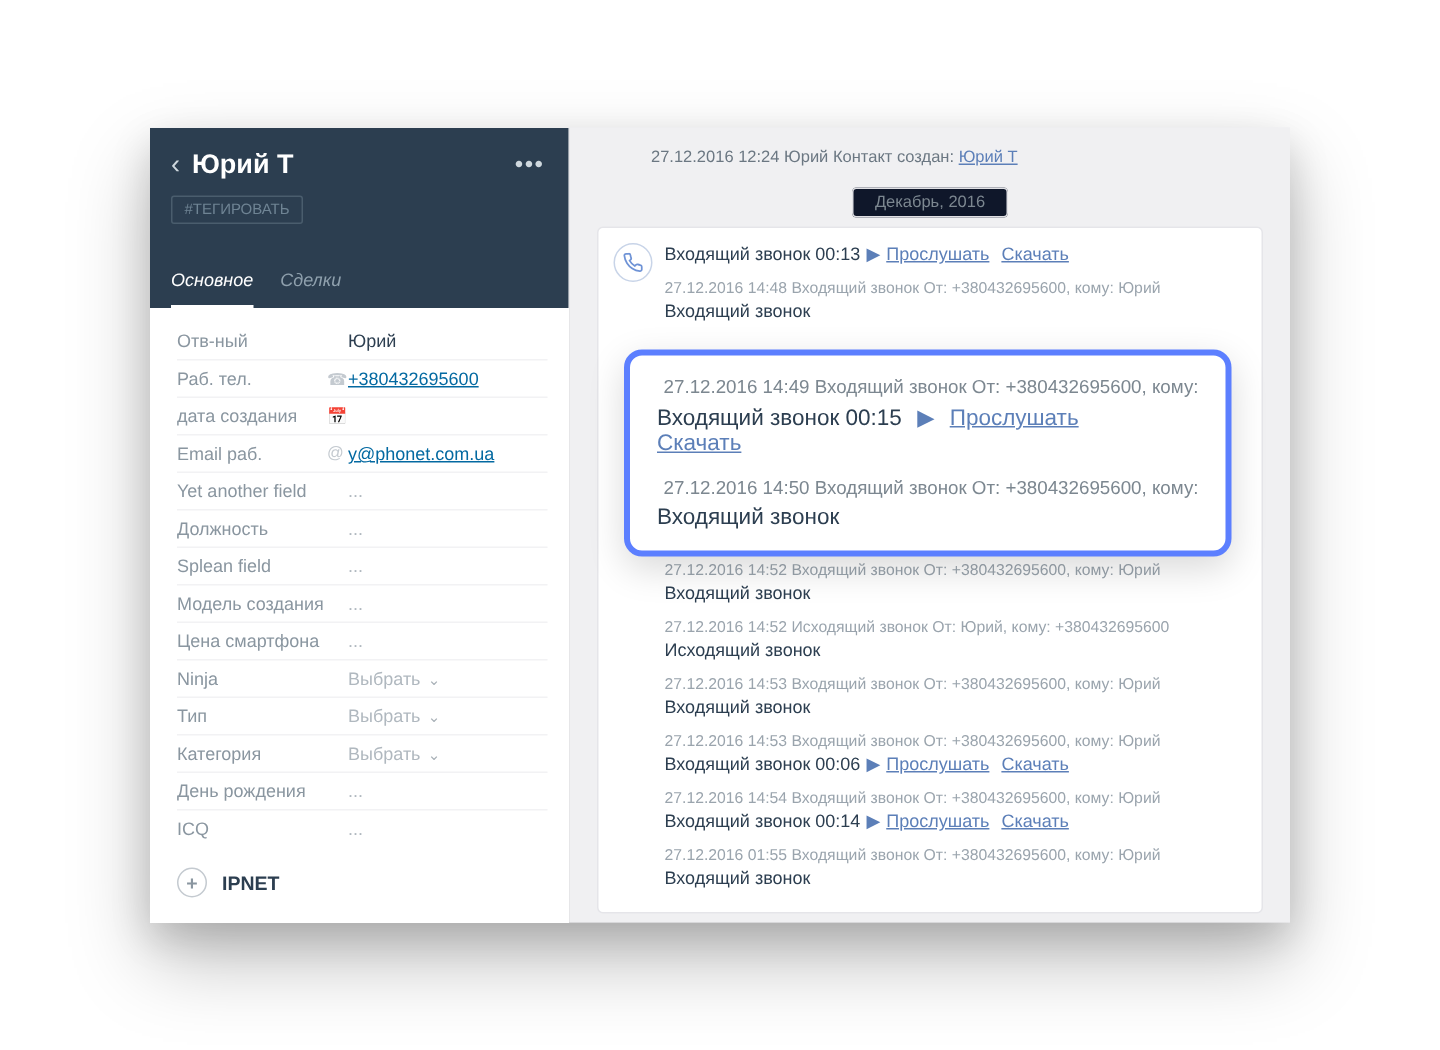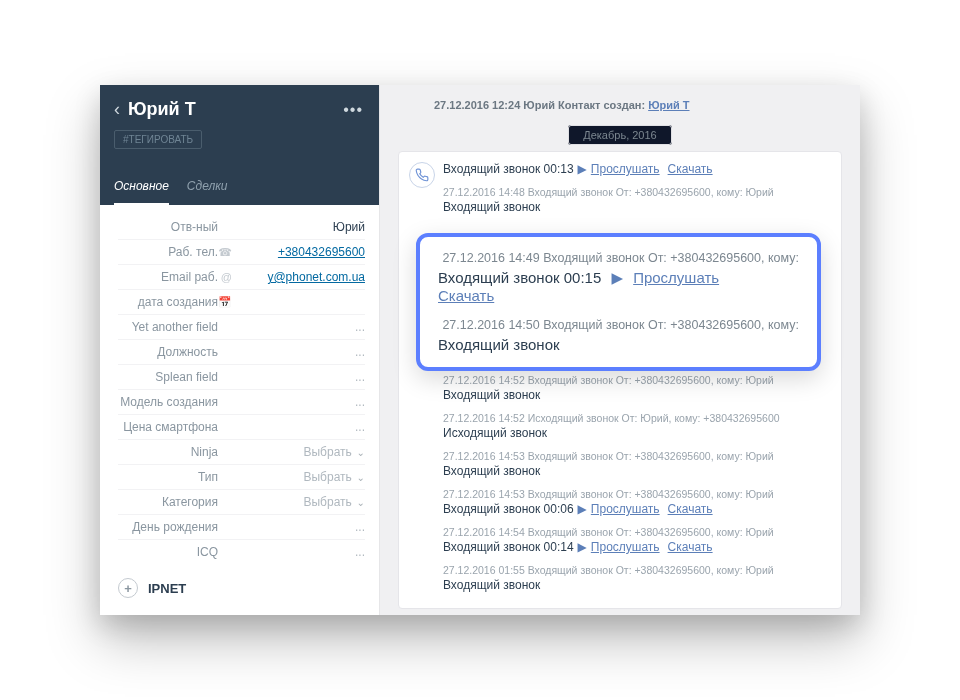--- a/index.html
+++ b/index.html
@@ -71,21 +71,20 @@
     border-bottom: 2px solid #fff;
   }
   .fields {
     padding: 10px 14px 4px 18px;
     font-size: 12px;
   }
   .field-row {
     display: flex; align-items: center;
     padding: 5px 0;
     border-bottom: 1px solid #f2f2f4;
-    text-align: right;
   }
   .field-row:last-child { border-bottom: none; }
   .f-label {
     width: 100px;
     color: #8a96a0;
   }
   .f-icon {
     width: 14px; color: #c4cad0; font-size: 11px;
   }
   .f-value {
@@ -116,21 +115,20 @@
     overflow-y: auto;
     position: relative;
     padding: 14px 18px 0 18px;
     font-size: 11px;
     color: #6b7782;
   }
   .created-line {
     text-align: left;
     padding-left: 36px;
     margin-bottom: 18px;
-    font-weight: bold;
   }
   .created-line .cl { color: #5c7fb8; text-decoration: underline; cursor: pointer; }
   .month-pill {
     text-align: center;
     margin: 6px 0 10px 0;
   }
   .month-pill span {
     background: #0f172a;
     border: 1px solid #e0e0e4;
     border-radius: 3px;
@@ -205,28 +203,28 @@
           <div class="f-label">Отв-ный</div>
           <div class="f-icon"></div>
           <div class="f-value">Юрий</div>
         </div>
         <div class="field-row">
           <div class="f-label">Раб. тел.</div>
           <div class="f-icon">☎</div>
           <div class="f-value link">+380432695600</div>
         </div>
         <div class="field-row">
+          <div class="f-label">дата создания</div>
+          <div class="f-icon">📅</div>
+          <div class="f-value"></div>
+        </div>
+        <div class="field-row">
           <div class="f-label">Email раб.</div>
           <div class="f-icon">@</div>
           <div class="f-value link">y@phonet.com.ua</div>
-        </div>
-        <div class="field-row">
-          <div class="f-label">дата создания</div>
-          <div class="f-icon">📅</div>
-          <div class="f-value"></div>
         </div>
         <div class="field-row">
           <div class="f-label">Yet another field</div>
           <div class="f-icon"></div>
           <div class="f-value muted">...</div>
         </div>
         <div class="field-row">
           <div class="f-label">Должность</div>
           <div class="f-icon"></div>
           <div class="f-value muted">...</div>

